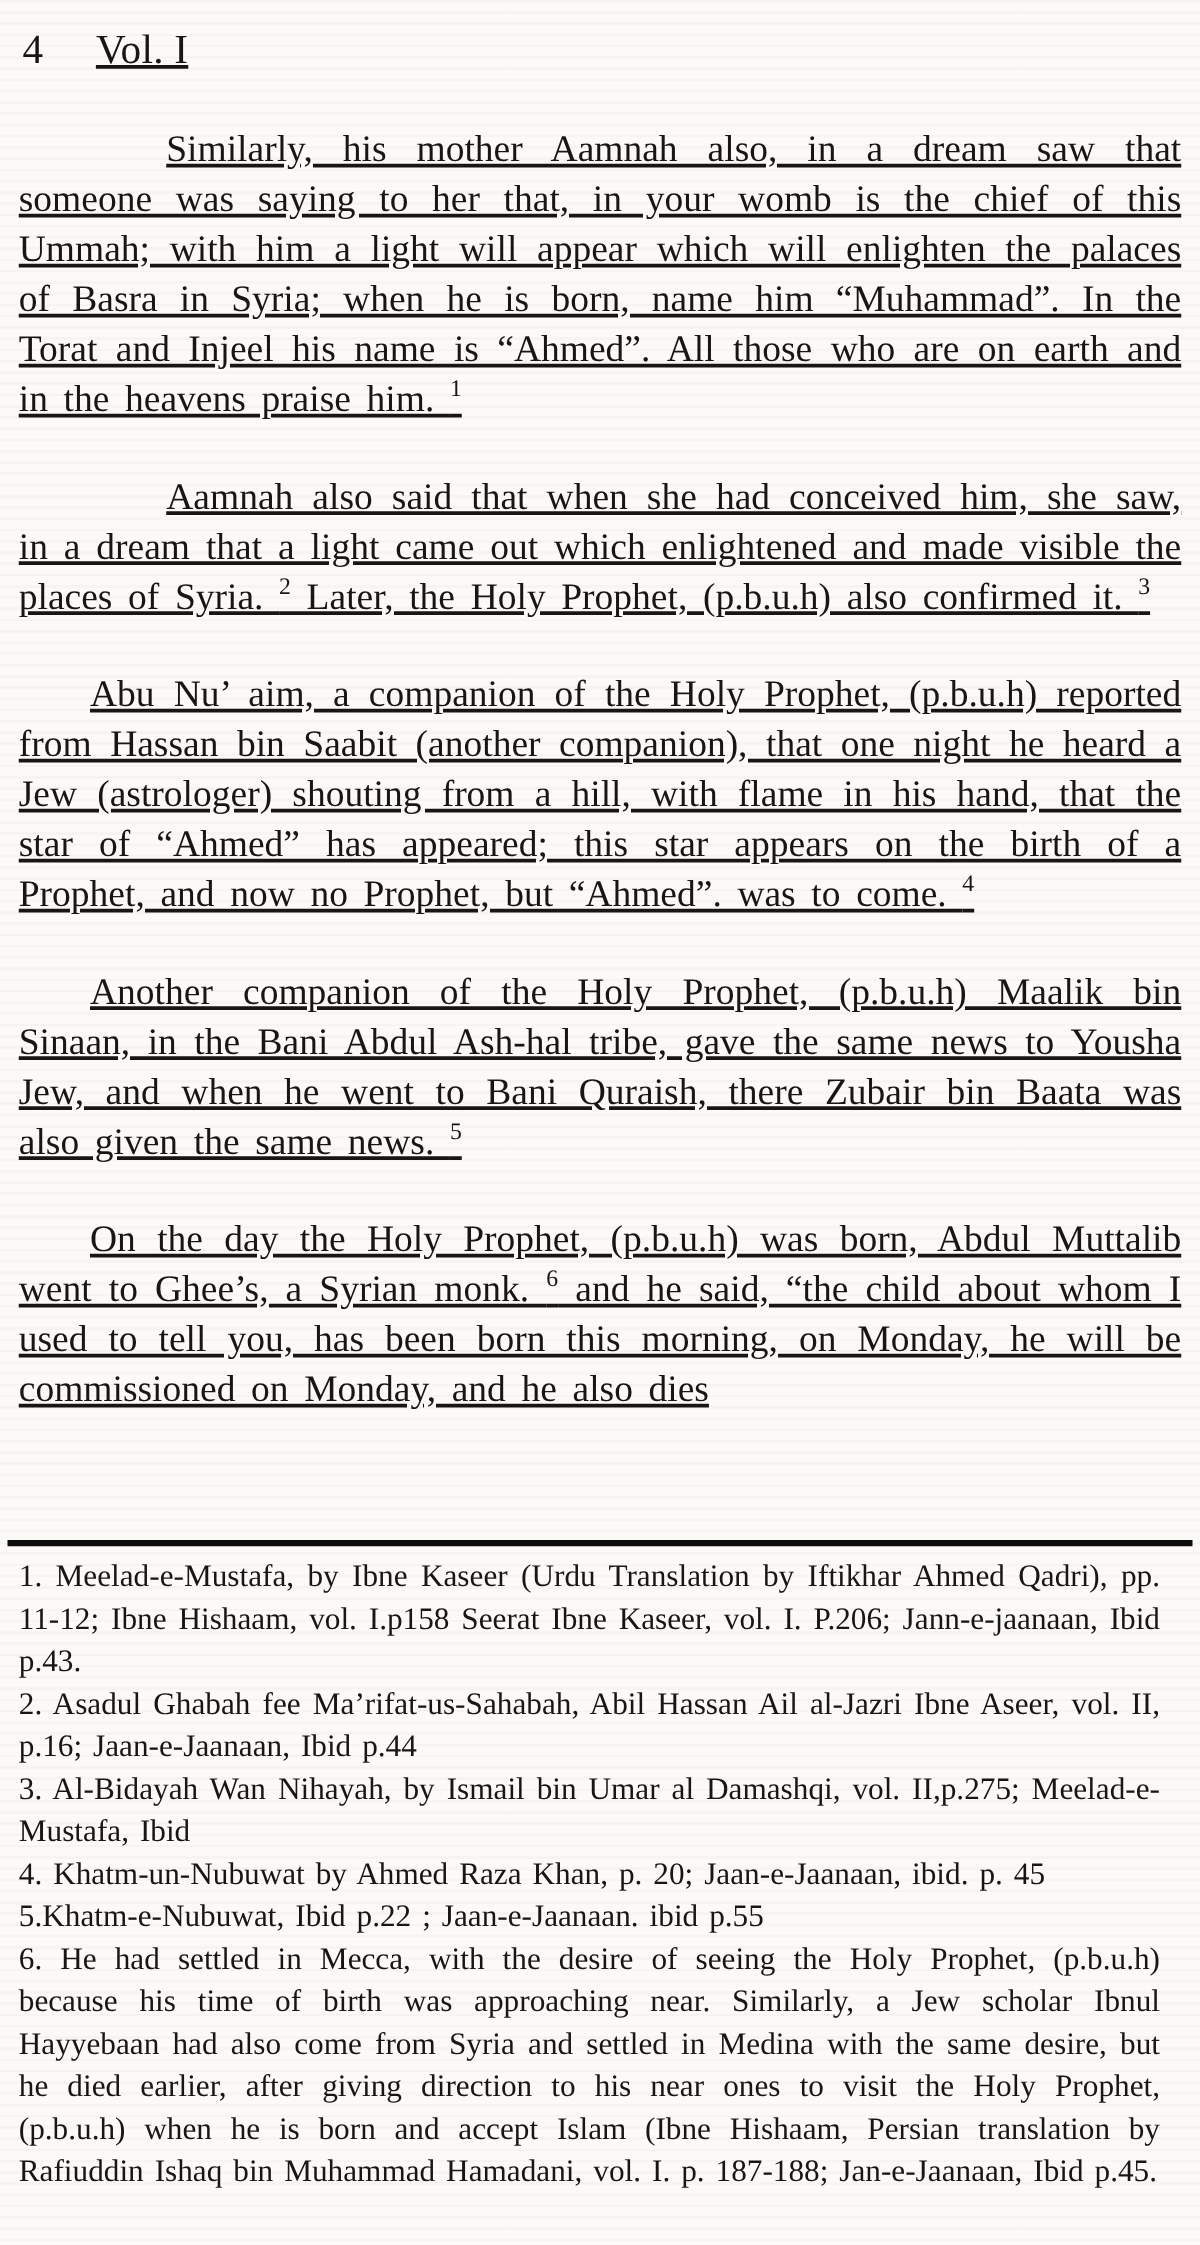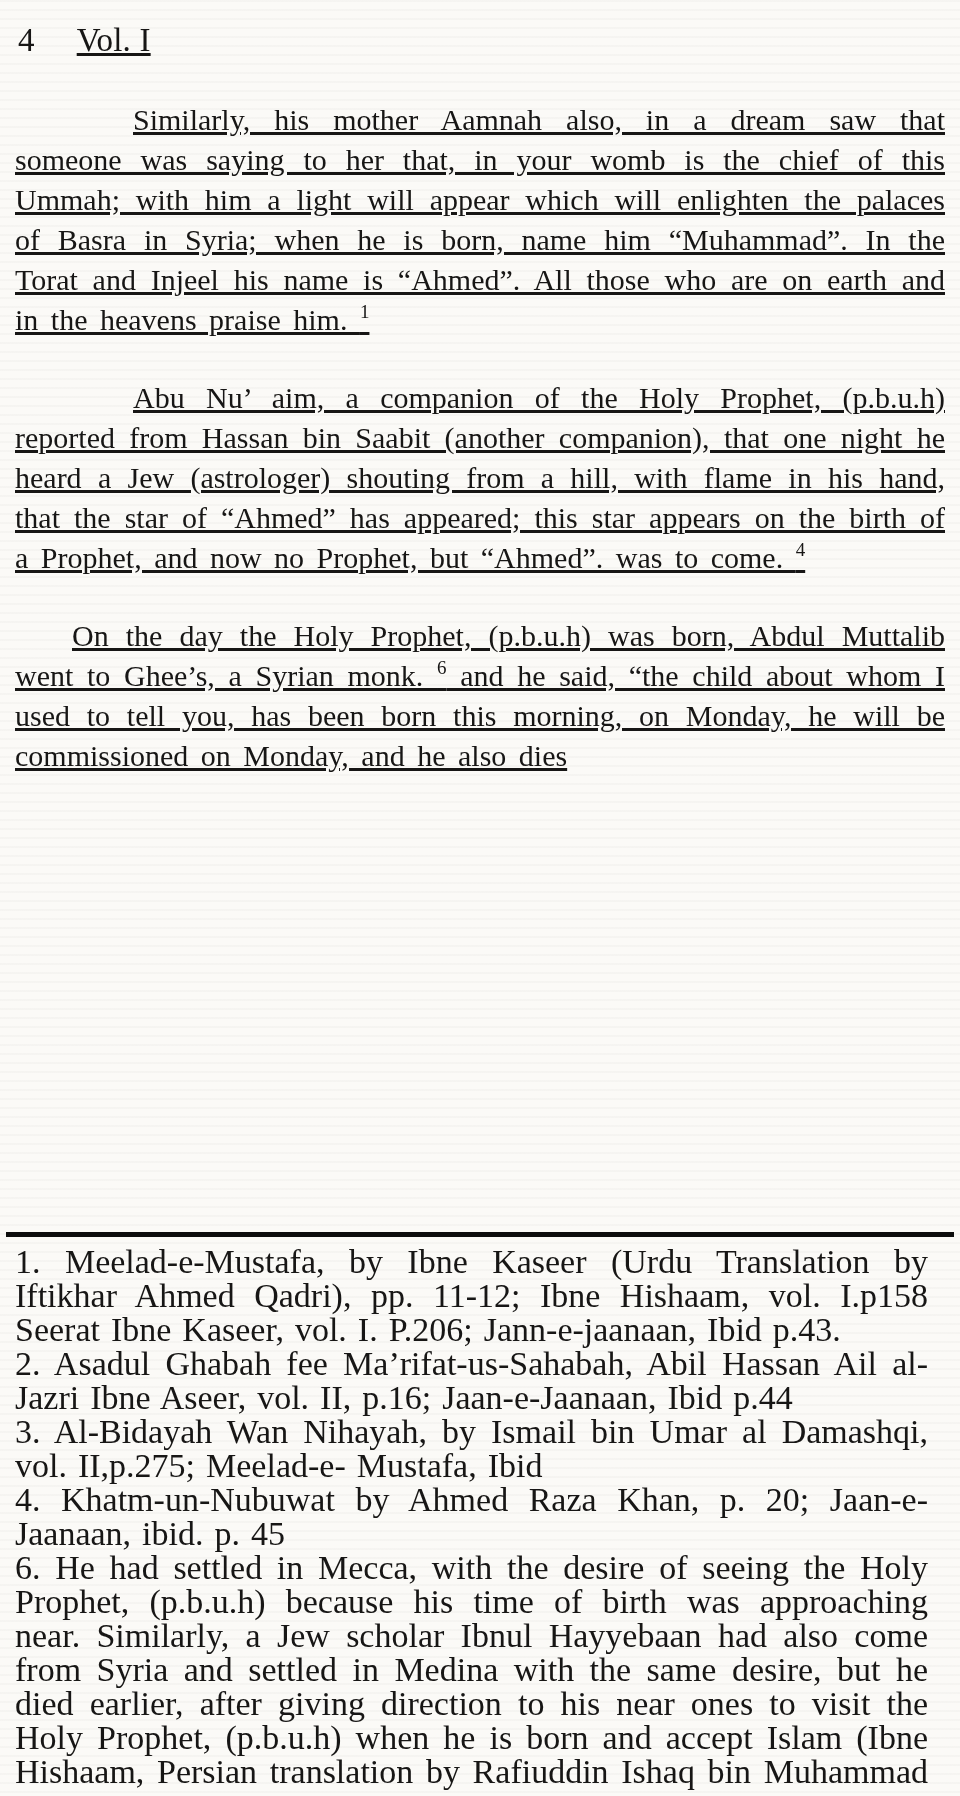--- a/index.html
+++ b/index.html
@@ -64,46 +64,49 @@
   .separator {
     height: 5px;
     background: #0d0d0d;
     margin: 0 6px;
   }
   .footnotes {
     height: 554px;
     box-sizing: border-box;
     padding: 8px 32px 0 15px;
     overflow: hidden;
-    font-size: 34px;
+    font-size: 25px;
     line-height: 34px;
     text-align: justify;
     word-spacing: 2.5px;
   }
   .footnotes .fn { margin: 0; }
 </style>
 </head>
 <body>
 
 <div class="page">
 
   <div class="header">
     <span class="pagenum">4</span>
     <span class="volume">Vol. I</span>
   </div>
 
   <div class="body" id="body-paragraphs">
       <p>Similarly, his mother Aamnah also, in a dream saw that someone was saying to her that, in your womb is the chief of this Ummah; with him a light will appear which will enlighten the palaces of Basra in Syria; when he is born, name him “Muhammad”. In the Torat and Injeel his name is “Ahmed”. All those who are on earth and in the heavens praise him. <sup class="fnref">1</sup></p>
+      <p>Aamnah also said that when she had conceived him, she saw, in a dream that a light came out which enlightened and made visible the places of Syria. <sup class="fnref">2</sup> Later, the Holy Prophet, (p.b.u.h) also confirmed it. <sup class="fnref">3</sup></p>
       <p>Abu Nu’ aim, a companion of the Holy Prophet, (p.b.u.h) reported from Hassan bin Saabit (another companion), that one night he heard a Jew (astrologer) shouting from a hill, with flame in his hand, that the star of “Ahmed” has appeared; this star appears on the birth of a Prophet, and now no Prophet, but “Ahmed”. was to come. <sup class="fnref">4</sup></p>
+      <p>Another companion of the Holy Prophet, (p.b.u.h) Maalik bin Sinaan, in the Bani Abdul Ash-hal tribe, gave the same news to Yousha Jew, and when he went to Bani Quraish, there Zubair bin Baata was also given the same news. <sup class="fnref">5</sup></p>
       <p>On the day the Holy Prophet, (p.b.u.h) was born, Abdul Muttalib went to Ghee’s, a Syrian monk. <sup class="fnref">6</sup> and he said, “the child about whom I used to tell you, has been born this morning, on Monday, he will be commissioned on Monday, and he also dies</p>
     </div>
 
   <div class="separator"></div>
 
   <div class="footnotes" id="footnotes-list">
       <p class="fn">1. Meelad-e-Mustafa, by Ibne Kaseer (Urdu Translation by Iftikhar Ahmed Qadri), pp. 11-12; Ibne Hishaam, vol. I.p158 Seerat Ibne Kaseer, vol. I. P.206; Jann-e-jaanaan, Ibid p.43.</p>
       <p class="fn">2. Asadul Ghabah fee Ma’rifat-us-Sahabah, Abil Hassan Ail al-Jazri Ibne Aseer, vol. II, p.16; Jaan-e-Jaanaan, Ibid p.44</p>
       <p class="fn">3. Al-Bidayah Wan Nihayah, by Ismail bin Umar al Damashqi, vol. II,p.275; Meelad-e- Mustafa, Ibid</p>
       <p class="fn">4. Khatm-un-Nubuwat by Ahmed Raza Khan, p. 20; Jaan-e-Jaanaan, ibid. p. 45</p>
+      <p class="fn">5.Khatm-e-Nubuwat, Ibid p.22 ; Jaan-e-Jaanaan. ibid p.55</p>
       <p class="fn">6. He had settled in Mecca, with the desire of seeing the Holy Prophet, (p.b.u.h) because his time of birth was approaching near. Similarly, a Jew scholar Ibnul Hayyebaan had also come from Syria and settled in Medina with the same desire, but he died earlier, after giving direction to his near ones to visit the Holy Prophet, (p.b.u.h) when he is born and accept Islam (Ibne Hishaam, Persian translation by Rafiuddin Ishaq bin Muhammad Hamadani, vol. I. p. 187-188; Jan-e-Jaanaan, Ibid p.45.</p>
     </div>
 
 </div>
 
 </body></html>

